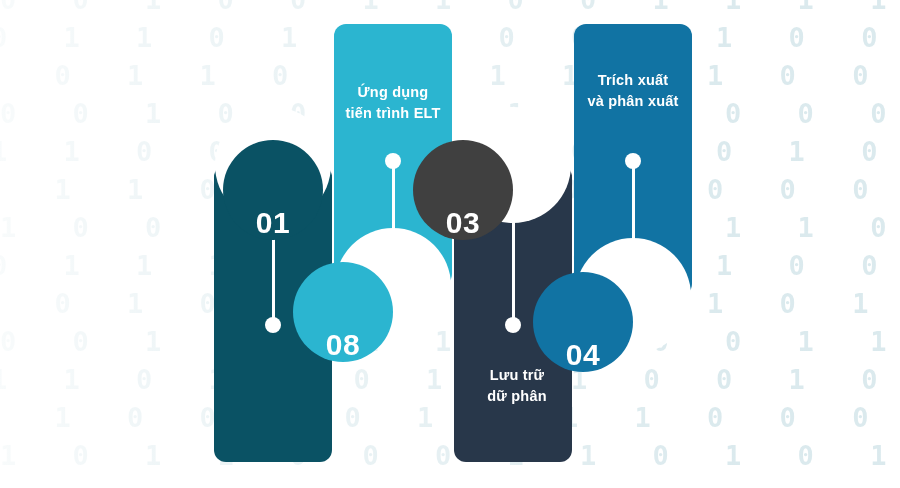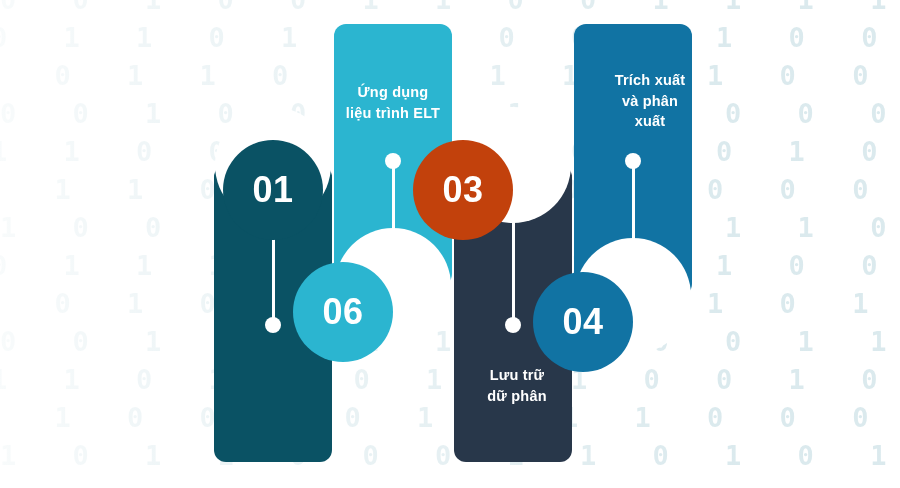--- a/index.html
+++ b/index.html
@@ -81,24 +81,24 @@
   
   .num-circle {
     position: absolute;
     left: 50%;
     width: 100px;
     height: 100px;
     margin-left: -50px;
     border-radius: 50%;
     z-index: 3;
     display: flex;
-    align-items: center;
+    align-items: flex-end;
     justify-content: center;
     color: #ffffff;
-    font-size: 36px;
+    font-size: 30px;
     font-weight: 700;
     letter-spacing: .5px;
   }
 
   
   .connector {
     position: absolute;
     left: 50%;
     width: 3px;
     margin-left: -1.5px;
@@ -146,47 +146,47 @@
   </div>
   <div class="num-circle" style="left:273px; top:140px; background:#0a5264;">
     <span>01</span>
   </div>
 
   <div class="panel" style="left:334px; top:24px; width:118px; height:262px;">
     <div class="panel-body" style="background:#2bb5d0;"></div>
     <div class="notch" style="bottom:-58px;"></div>
     <div class="panel-label" style="top:46px;margin-top:12px;">
       <span>Ứng dụng</span><br>
-      <span>liệu trình ELT</span>
+      <span>tiến trình ELT</span>
     </div>
     <div class="conn-dot" style="top:129px;"></div>
     <div class="connector" style="top:137px; height:112px;"></div>
   </div>
   <div class="num-circle" style="left:343px; top:262px; background:#2bb5d0;">
-    <span>06</span>
+    <span>08</span>
   </div>
 
   <div class="panel" style="left:454px; top:165px; width:118px; height:297px;">
     <div class="panel-body" style="background:#28374a;"></div>
     <div class="notch" style="top:-58px;"></div>
     <div class="connector" style="top:46px; height:112px;"></div>
     <div class="conn-dot" style="top:152px;"></div>
     <div class="panel-label" style="top:200px;padding-left:8px;">
       <span>Lưu trữ</span><br>
       <span>dữ phân</span>
     </div>
   </div>
-  <div class="num-circle" style="left:463px; top:140px; background:#c2410c;">
+  <div class="num-circle" style="left:463px; top:140px; background:#404040;">
     <span>03</span>
   </div>
 
   <div class="panel" style="left:574px; top:24px; width:118px; height:272px;">
     <div class="panel-body" style="background:#1173a3;"></div>
     <div class="notch" style="bottom:-58px;"></div>
-    <div class="panel-label" style="top:46px;padding-left:34px;">
+    <div class="panel-label" style="top:46px;">
       <span>Trích xuất</span><br>
       <span>và phân xuất</span>
     </div>
     <div class="conn-dot" style="top:129px;"></div>
     <div class="connector" style="top:137px; height:122px;"></div>
   </div>
   <div class="num-circle" style="left:583px; top:272px; background:#1173a3;">
     <span>04</span>
   </div>
 

